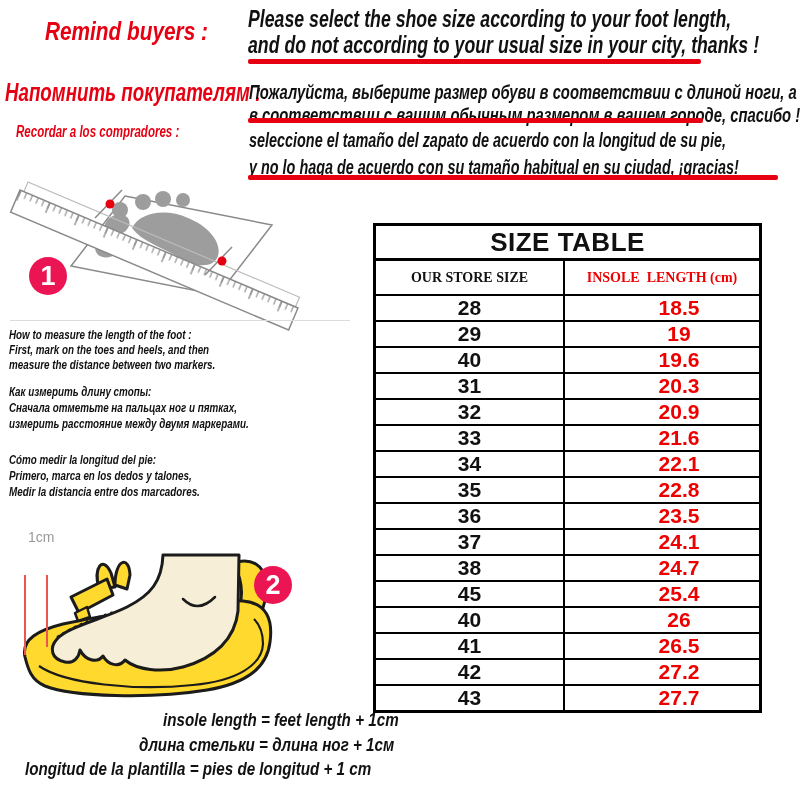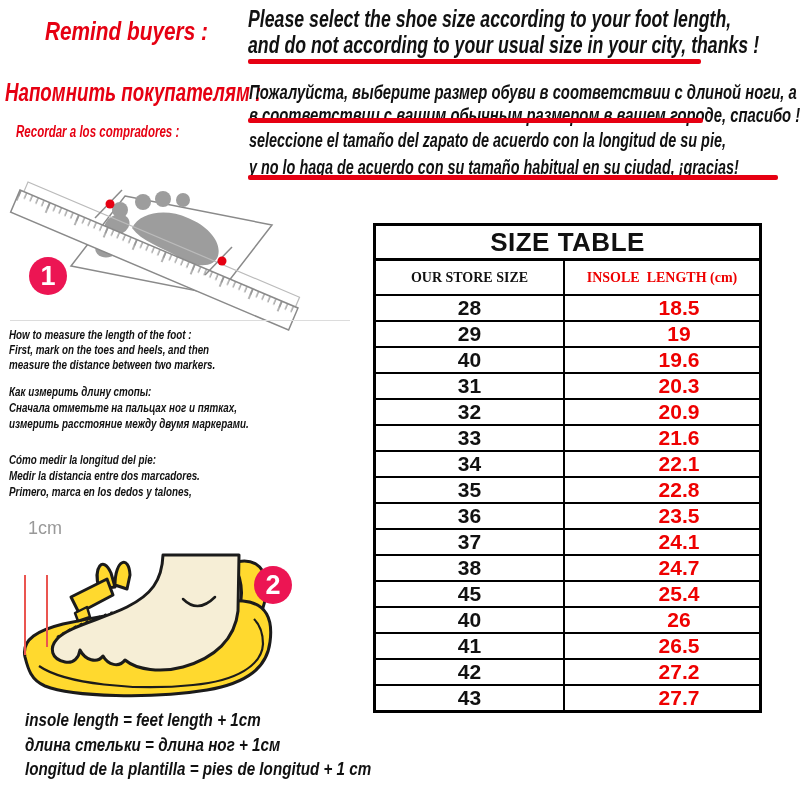--- a/index.html
+++ b/index.html
@@ -43,23 +43,23 @@
   #howto-es{top:452px;line-height:16px;}
   
   .step-circle{
     position:absolute;width:38px;height:38px;border-radius:50%;
     background:var(--pink);color:#fff;font-weight:bold;font-size:27px;
     display:flex;align-items:center;justify-content:center;line-height:1;
   }
   #circle1{left:29px;top:257px;}
   #circle2{left:254px;top:566px;}
   #divider{left:10px;top:320px;width:340px;height:1px;background:#dcdcdc;}
-  #onecm{left:28px;top:518px;font-size:18px;color:#999;}
-  
-  #formulas{left:25px;top:708px;font-size:19px;line-height:24.5px;}
+  #onecm{left:28px;top:529px;font-size:14px;color:#999;}
+  
+  #formulas{left:25px;top:708px;font-size:19px;line-height:24.5px;text-align:right;}
   
   #sizetable{
     left:373px;top:223px;width:389px;box-sizing:border-box;
     border:3px solid #000;background:#fff;
   }
   .st-title{
     height:32px;line-height:32px;border-bottom:3px solid #000;
     font-weight:bold;font-size:26px;text-align:center;letter-spacing:.5px;
   }
   .st-head{display:flex;height:33px;border-bottom:2px solid #000;
@@ -148,22 +148,22 @@
   <div><span class="nw sx82">First, mark on the toes and heels, and then</span></div>
   <div><span class="nw sx82">measure the distance between two markers.</span></div>
 </div>
 <div class="abs bi howto" id="howto-ru">
   <div><span class="nw sx82">Как измерить длину стопы:</span></div>
   <div><span class="nw sx82">Сначала отметьте на пальцах ног и пятках,</span></div>
   <div><span class="nw sx82">измерить расстояние между двумя маркерами.</span></div>
 </div>
 <div class="abs bi howto" id="howto-es">
   <div><span class="nw sx82">Cómo medir la longitud del pie:</span></div>
+  <div><span class="nw sx82">Primero, marca en los dedos y talones,</span></div>
   <div><span class="nw sx82">Medir la distancia entre dos marcadores.</span></div>
-  <div><span class="nw sx82">Primero, marca en los dedos y talones,</span></div>
 </div>
 
 <svg id="shoe-illustration" width="290" height="155" viewBox="0 0 290 155">
   <g transform="translate(0,8)" stroke-linejoin="round">
     <path d="M218,10 C236,4 250,12 251,30 C252,44 249,54 245,62 L224,56 C229,40 226,24 218,10 Z" fill="#ffd92e" stroke="#1b1b1b" stroke-width="3"></path>
     <path d="M10,104 C6,86 24,77 48,71 C115,57 192,45 228,48 C252,50 258,67 255,89 C252,114 233,130 192,137 C137,146 58,144 30,133 C16,127 13,116 10,104 Z" fill="#ffd92e" stroke="#1b1b1b" stroke-width="3"></path>
     <path d="M24,113 C50,131 120,138 178,132 C222,128 247,112 248,91 C248,80 245,72 239,66" fill="none" stroke="#1b1b1b" stroke-width="2.2"></path>
     <path d="M84,36 C78,14 88,2 96,20 L100,34 Z" fill="#ffd92e" stroke="#1b1b1b" stroke-width="3"></path>
     <path d="M100,32 C100,6 114,2 115,22 L112,36 Z" fill="#ffd92e" stroke="#1b1b1b" stroke-width="3"></path>
     <path d="M56,44 L92,26 L98,42 L64,60 Z" fill="#ffd92e" stroke="#1b1b1b" stroke-width="3"></path>

